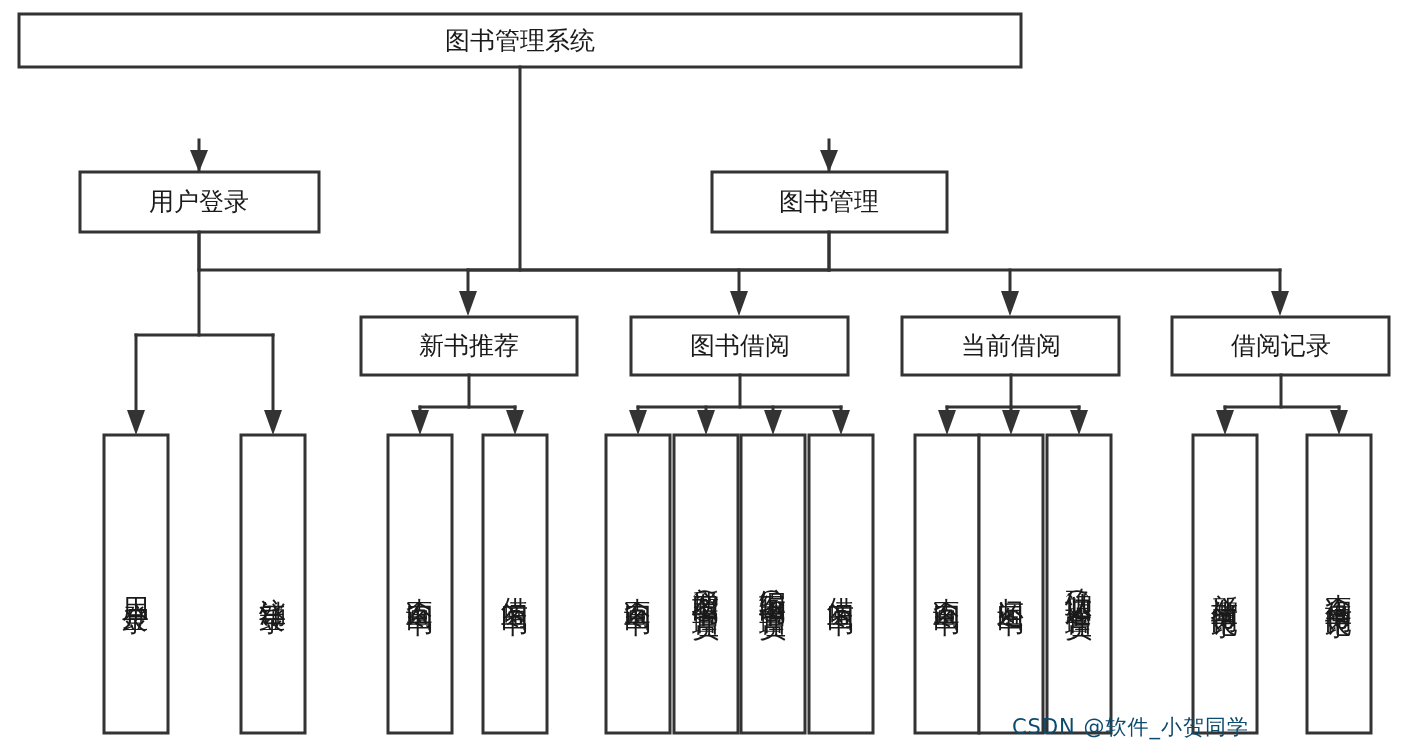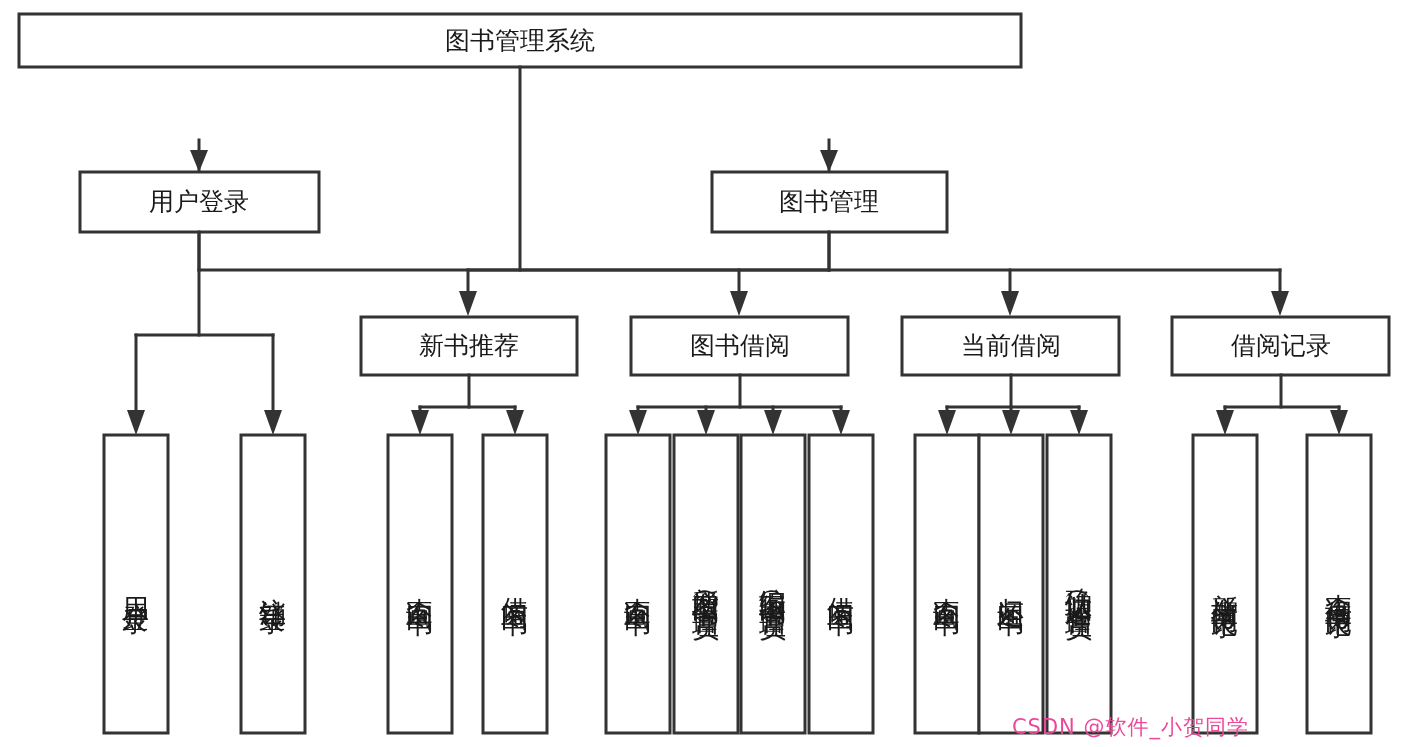--- a/index.html
+++ b/index.html
@@ -63,21 +63,21 @@
     justify-content: center;
     text-align: center;
     box-sizing: border-box;
     pointer-events: none;
     white-space: nowrap;
   }
   .watermark {
     position: absolute;
     right: 10px;
     bottom: 6px;
-    color: #ec4899;
+    color: #0c4a6e;
     font-family: "DejaVu Sans", "Liberation Sans", sans-serif;
     font-size: 21px;
     letter-spacing: 1px;
     white-space: nowrap;
   }
 </style>
 </head>
 <body>
 
 <div id="diagram-root">

